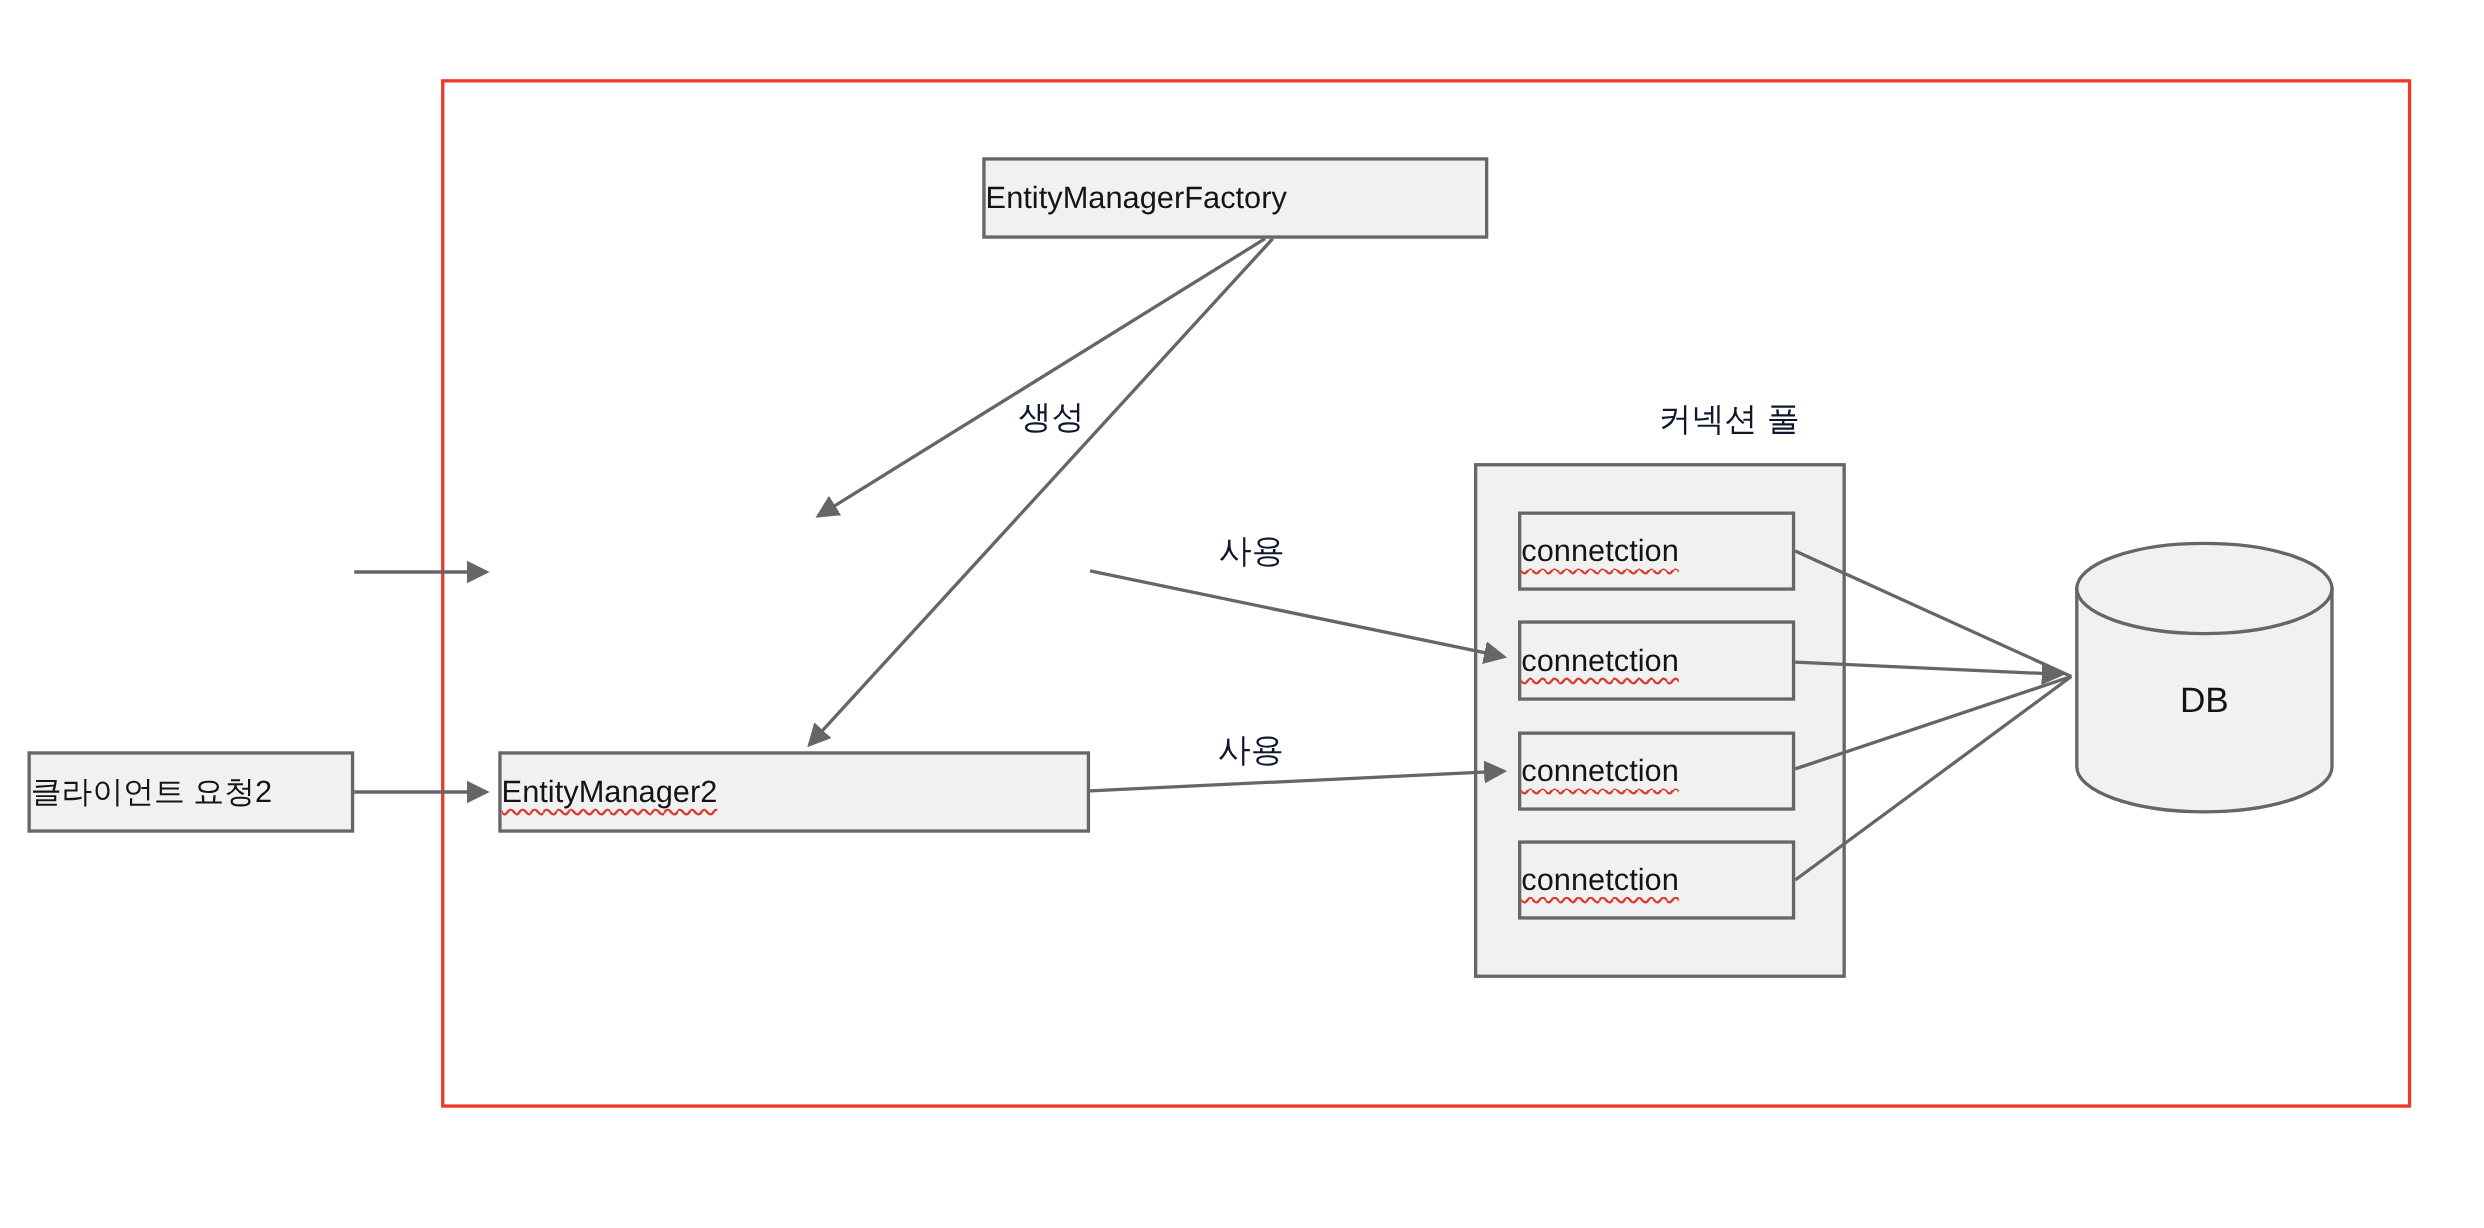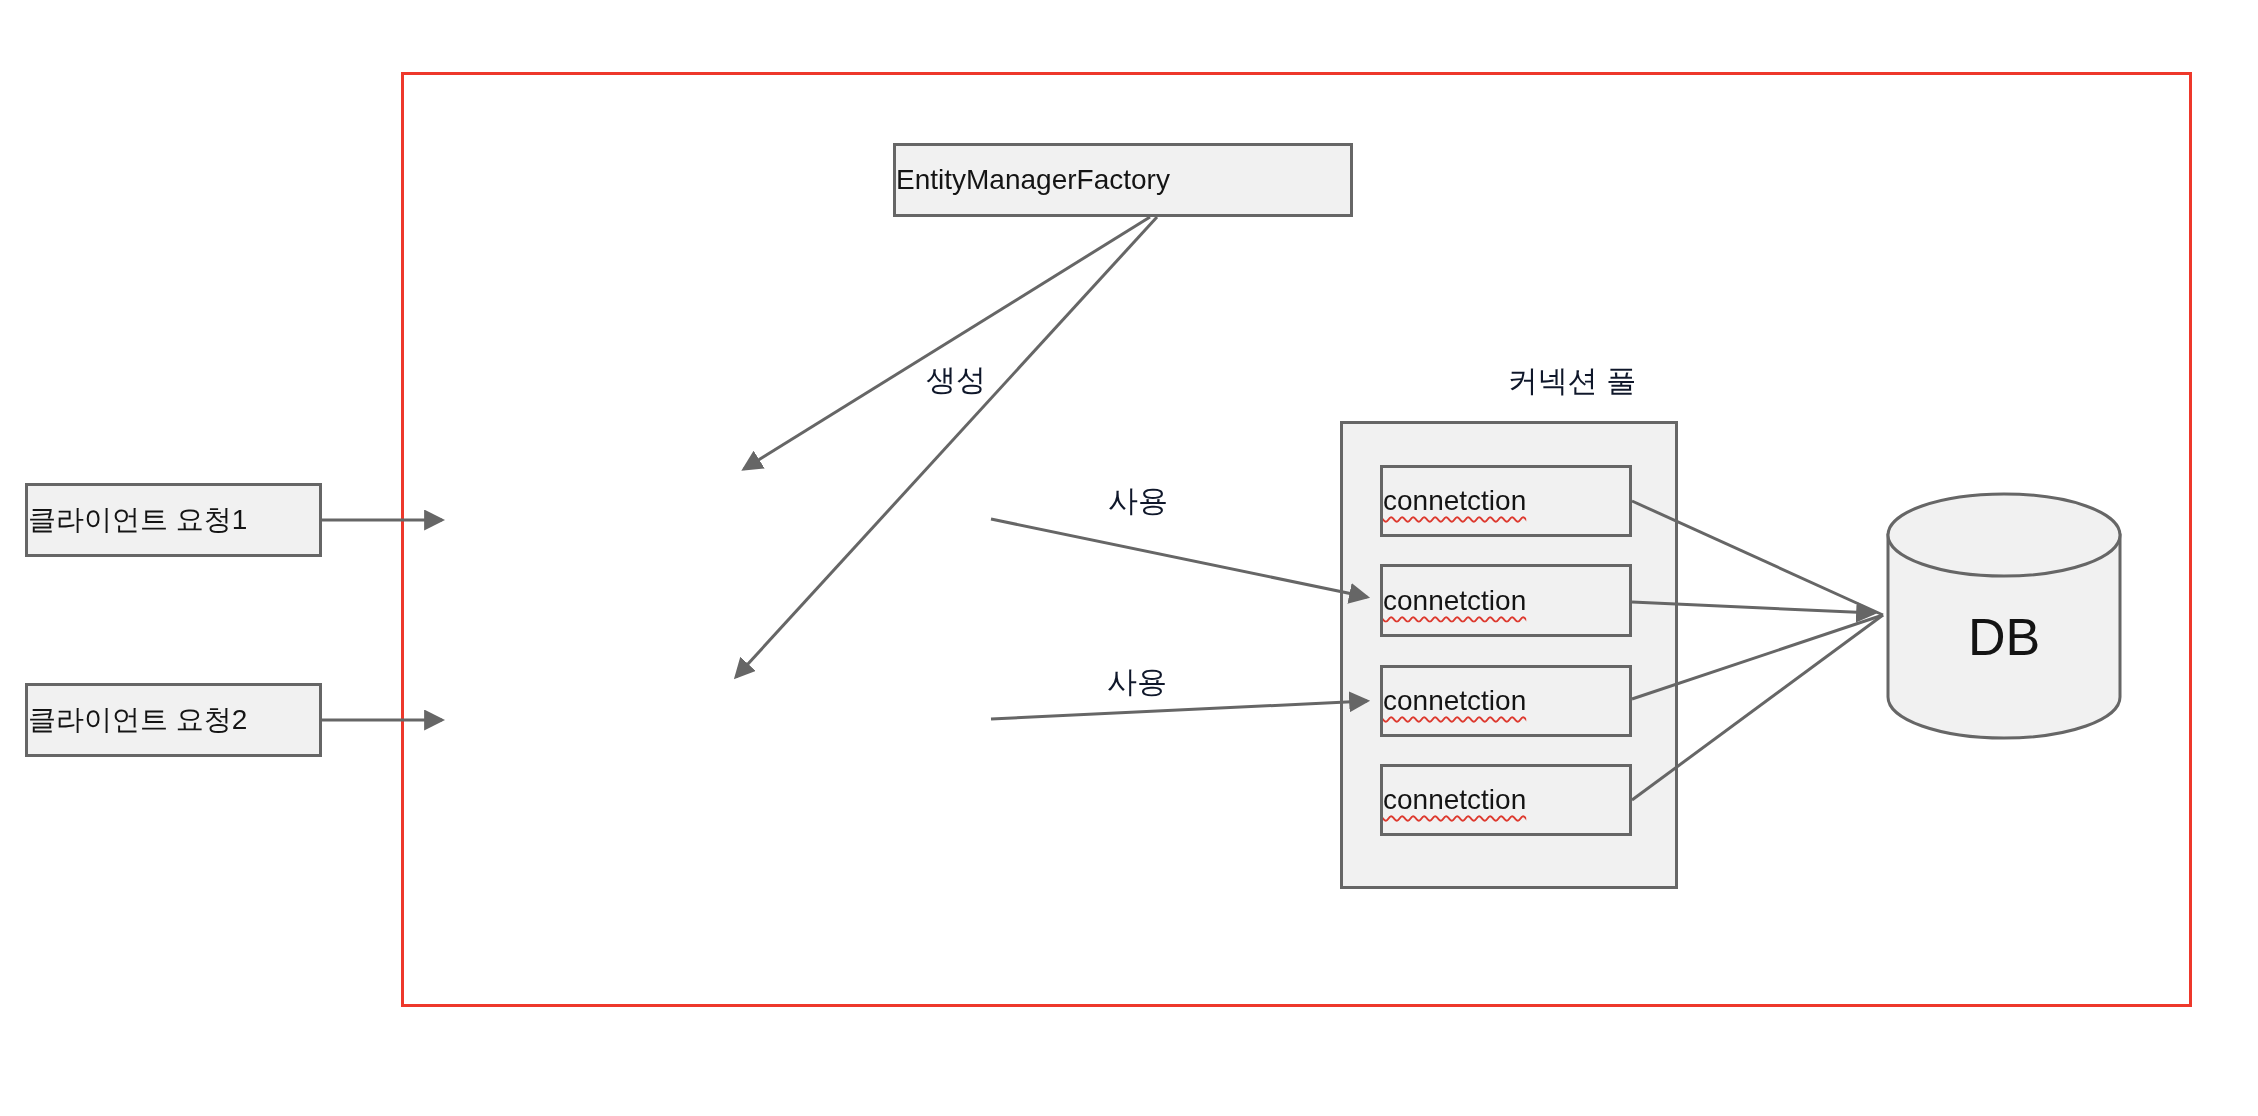--- a/index.html
+++ b/index.html
@@ -42,21 +42,21 @@
     position: absolute;
     transform: translate(-50%, -50%);
     font-size: 30px;
     color: #0f172a;
     white-space: nowrap;
     background: transparent;
   }
   .db-label {
     position: absolute;
     transform: translate(-50%, -50%);
-    font-size: 52px;
+    font-size: 32px;
     color: #141414;
     white-space: nowrap;
   }
   #edge-layer {
     position: absolute;
     left: 0; top: 0;
     width: 2258px; height: 1116px;
     pointer-events: none;
   }
 </style>
@@ -64,29 +64,29 @@
 <body>
 
 <div id="canvas">
 
   <div class="boundary"></div>
 
   <div class="node" style="left:893px; top:143px; width:460px; height:74px;">
     <span>EntityManagerFactory</span>
   </div>
 
-  <div class="node" style="left:25px; top:483px; width:297px; height:74px;">
-    <span>클라이언트 요청1</span>
-  </div>
 
   <div class="node" style="left:25px; top:683px; width:297px; height:74px;">
     <span>클라이언트 요청2</span>
   </div>
 
 
+  <div class="node" style="left:453px; top:683px; width:538px; height:74px;">
+    <span class="wavy">EntityManager2</span>
+  </div>
 
   <div class="node" style="left:1340px; top:421px; width:338px; height:468px;"></div>
 
   <div class="edge-label" style="left:1572px; top:381px;">커넥션 풀</div>
 
   <div class="node" style="left:1380px; top:465px; width:252px; height:72px;">
     <span class="wavy">connetction</span>
   </div>
   <div class="node" style="left:1380px; top:564px; width:252px; height:73px;">
     <span class="wavy">connetction</span>

